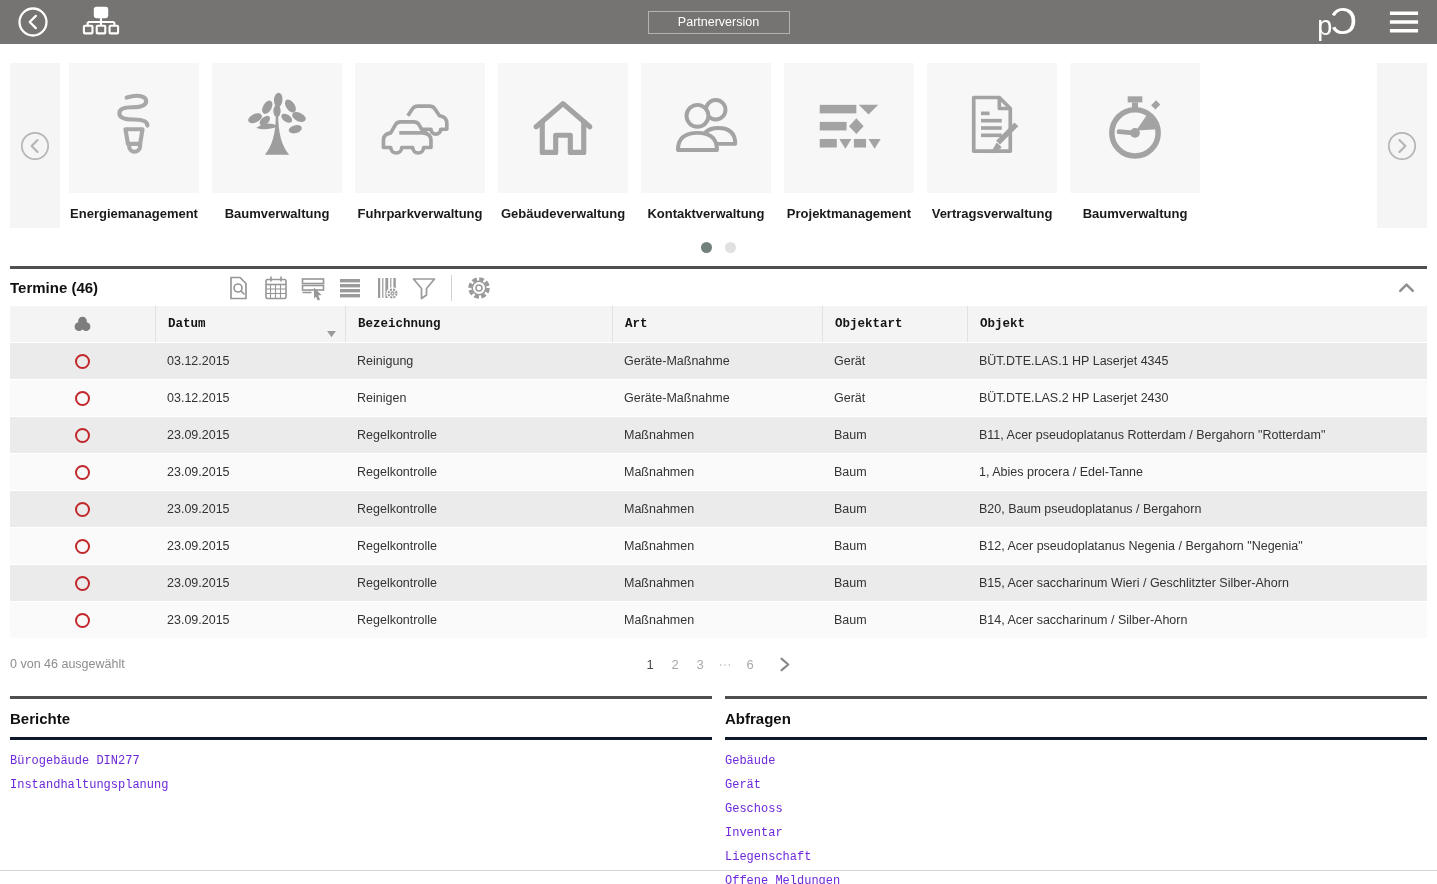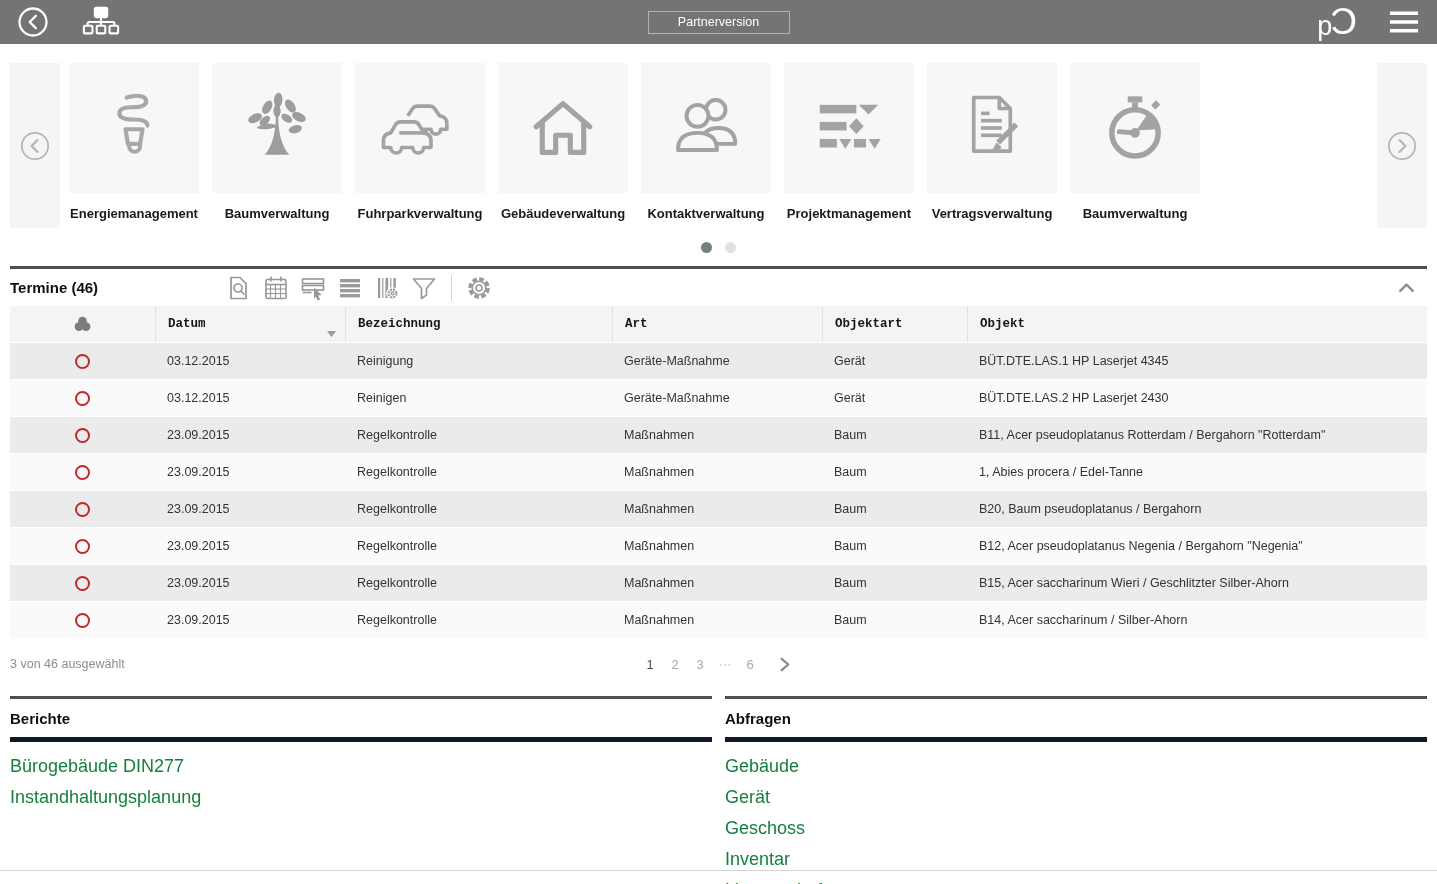--- a/index.html
+++ b/index.html
@@ -72,23 +72,23 @@
   .pages { display:flex; align-items:center; gap:12px; }
   .page-btn { font-size:13px; color:#a9a9a9; min-width:13px; text-align:center; }
   .page-btn.active { color:#4a4a4a; }
   .page-btn.ellipsis { color:#c0c0c0; cursor:default; }
   .next-page { width:19px; height:19px; margin-left:18px; }
 
   
   .bottom { display:flex; gap:13px; margin:0 10px; }
   .bpanel { flex:1; border-top:3px solid #4f4f4f; }
   .bpanel h2 { font-size:15px; font-weight:bold; color:#101010; padding:11px 0 10px;
-               border-bottom:5px solid #0f172a; }
+               border-bottom:3px solid #0f172a; }
   .bpanel ul { list-style:none; padding-top:9px; }
-  .bpanel li { font-size:18px; color:#15803d; padding:5px 0; cursor:pointer; }
+  .bpanel li { font-size:12px; color:#6d28d9; padding:5px 0; cursor:pointer;font-family:Liberation Mono, monospace; }
   .bottom-line { position:absolute; left:0; right:0; top:870px;
                  border-top:1px solid #d6d6d6; }
 </style>
 </head>
 <body>
 
 <header class="topbar">
   <button class="back-btn">
       <svg viewBox="0 0 36 36" fill="none" stroke="#fff" stroke-width="2.4">
         <circle cx="18" cy="18" r="14.3"></circle>
@@ -467,21 +467,21 @@
           <div class="cell">23.09.2015</div>
           <div class="cell">Regelkontrolle</div>
           <div class="cell">Maßnahmen</div>
           <div class="cell">Baum</div>
           <div class="cell">B14, Acer saccharinum / Silber-Ahorn</div>
         </div>
       </div>
   </div>
 
   <div class="table-footer">
-    <span class="sel-count">3 von 46 ausgewählt</span>
+    <span class="sel-count">0 von 46 ausgewählt</span>
     <div class="pagination">
       <div class="pages">
 
           <button class="page-btn active">1</button>
 
           <button class="page-btn">2</button>
 
           <button class="page-btn">3</button>
 
           <button class="page-btn ellipsis">⋯</button>

